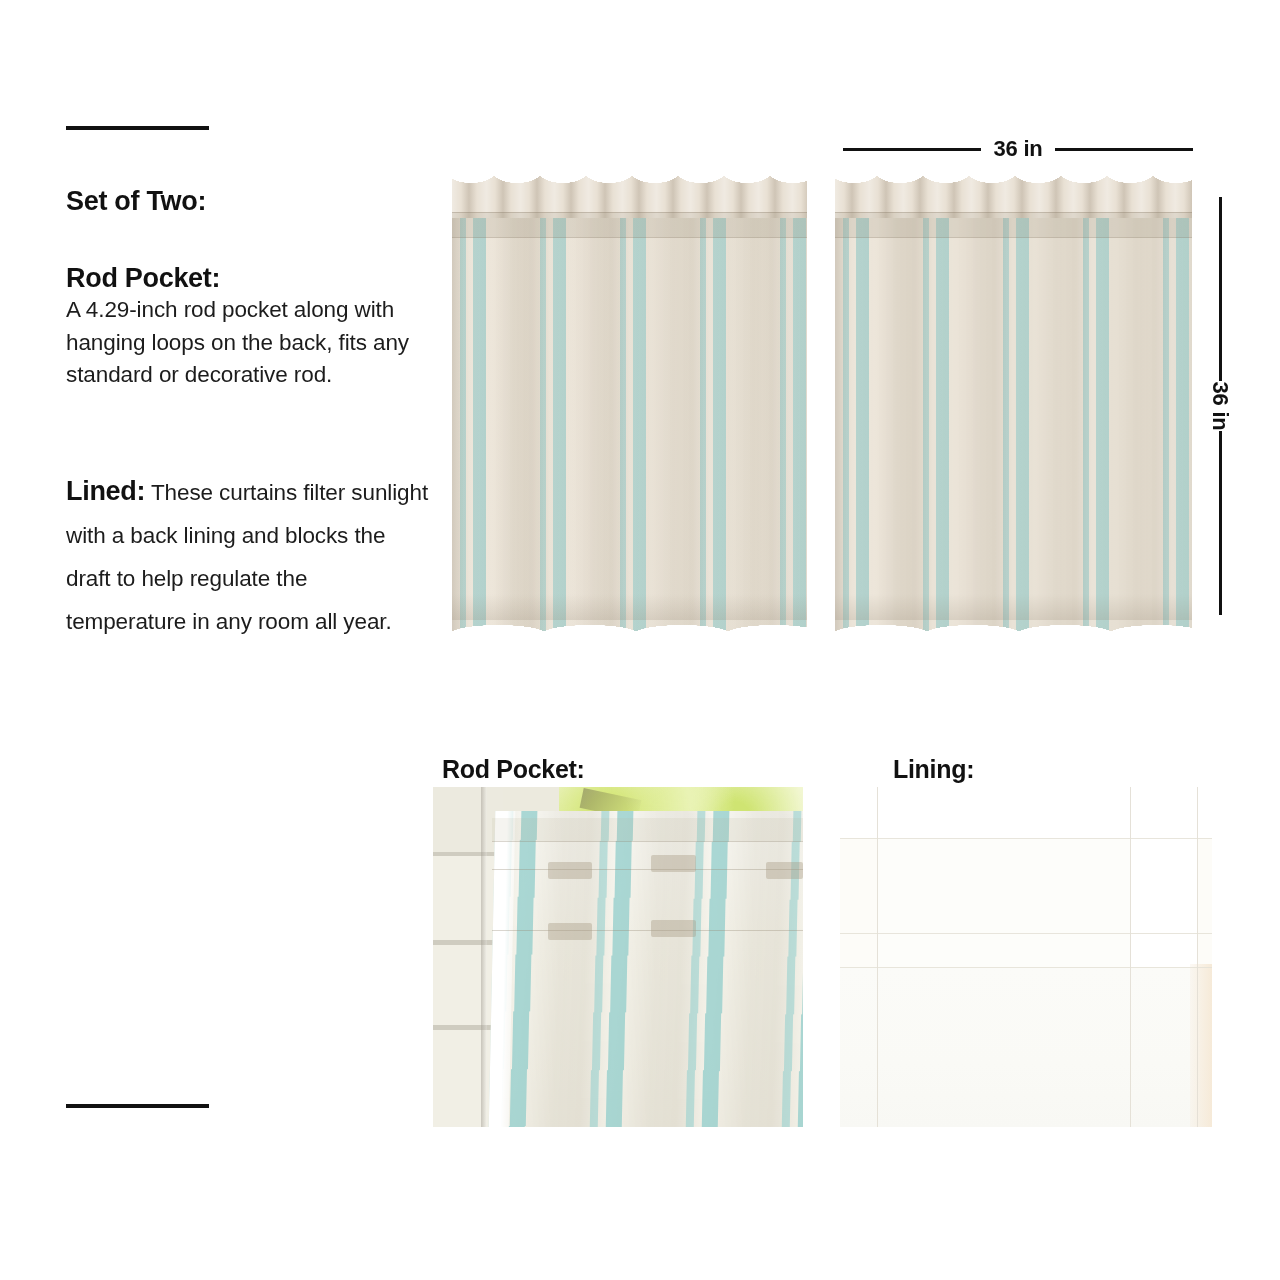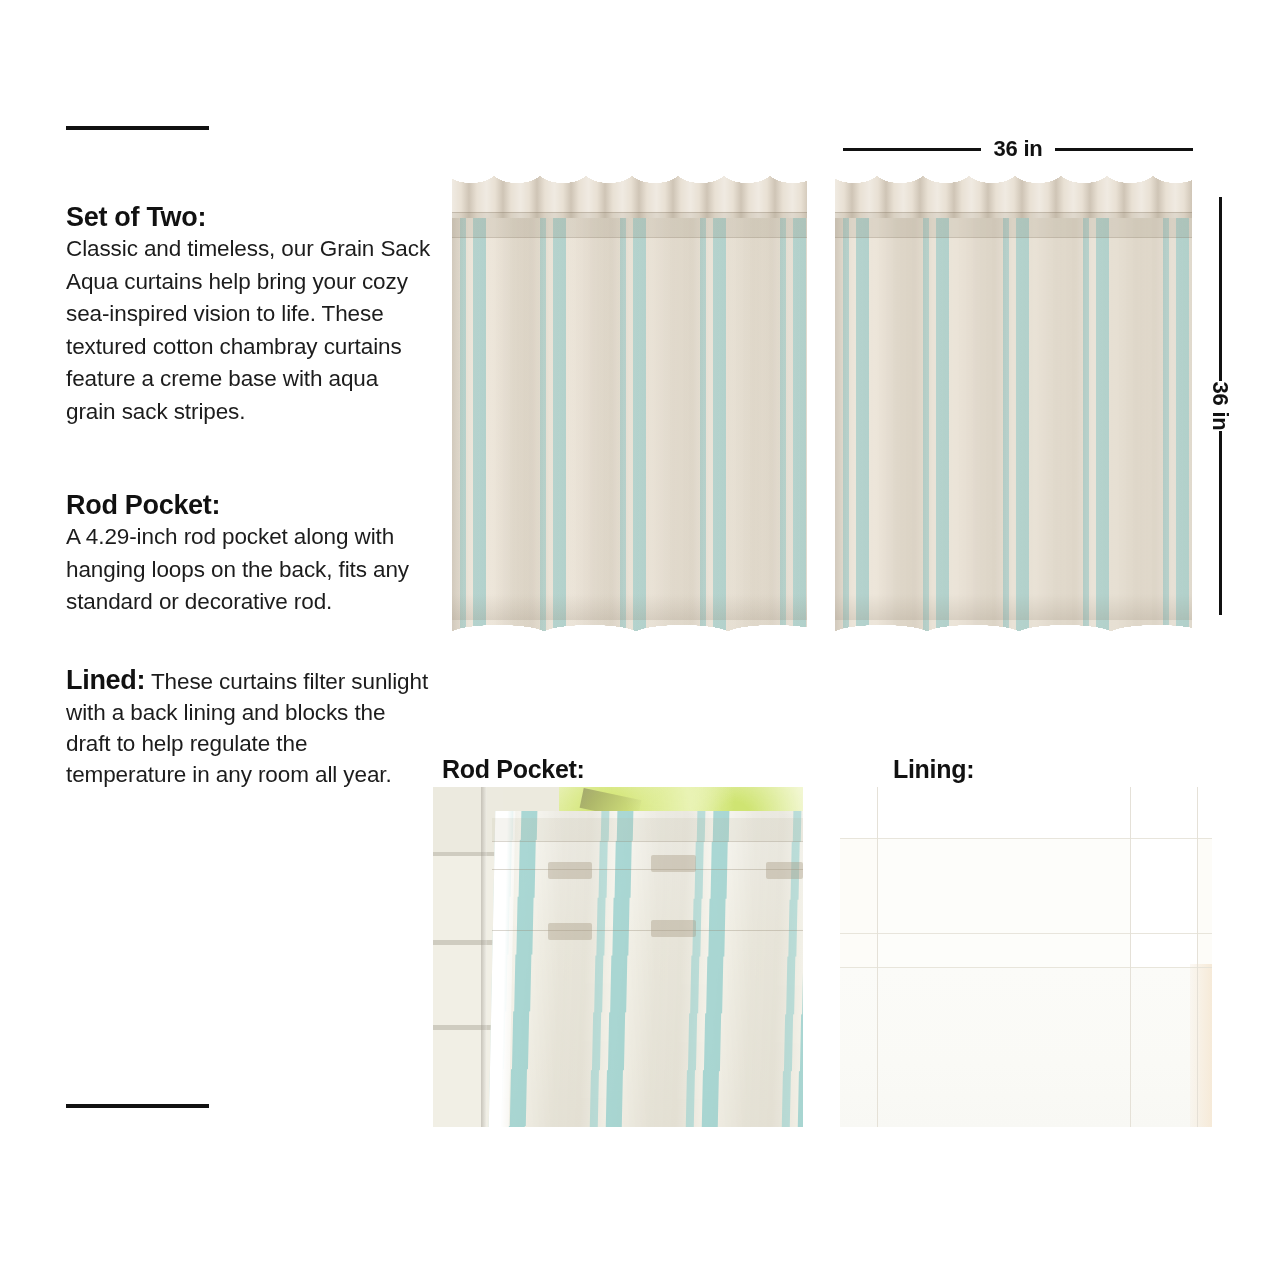--- a/index.html
+++ b/index.html
@@ -32,38 +32,38 @@
 
   .rule-bottom {
     position: absolute;
     left: 66px;
     top: 1104px;
     width: 143px;
     height: 4px;
     background: #111111;
   }
 
-  .block { margin-top: 16px; }
+  .block { margin-top: 0; }
 
   .block-heading {
     font-size: 27px;
     font-weight: bold;
     letter-spacing: -0.3px;
     line-height: 1.15;
     color: #111111;
   }
 
   .block-body {
     font-size: 22.5px;
     line-height: 32.5px;
     color: #1c1c1c;
     letter-spacing: -0.1px;
   }
 
-  .inline-block { font-size: 22.5px; line-height: 31px; letter-spacing: -0.1px; color: #1c1c1c; }
+  .inline-block { font-size: 22.5px; line-height: 43px; letter-spacing: -0.1px; color: #1c1c1c; margin-top: 32px; }
   .inline-block .lead {
     font-size: 27px;
     font-weight: bold;
     letter-spacing: -0.3px;
     color: #111111;
   }
 
   .gap-1 { height: 56px; }
   .gap-2 { height: 46px; }
   .gap-3 { height: 30px; }
@@ -349,21 +349,20 @@
 <div class="page">
 
   <div class="text-col">
 
     <div class="rule"></div>
 
     <div class="gap-1"></div>
 
     <div class="block">
       <div class="block-heading">Set of Two:</div>
-      <div class="block-body">Classic and timeless, our Grain Sack Aqua curtains help bring your cozy sea-inspired vision to life. These textured cotton chambray curtains feature a creme base with aqua grain sack stripes.</div>
     </div>
 
     <div class="gap-2"></div>
 
     <div class="block">
       <div class="block-heading">Rod Pocket:</div>
       <div class="block-body">A 4.29-inch rod pocket along with hanging loops on the back, fits any standard or decorative rod.</div>
     </div>
 
     <div class="gap-2"></div>

